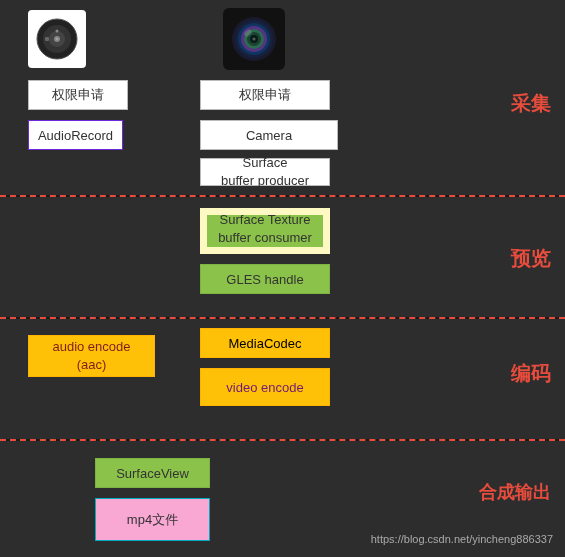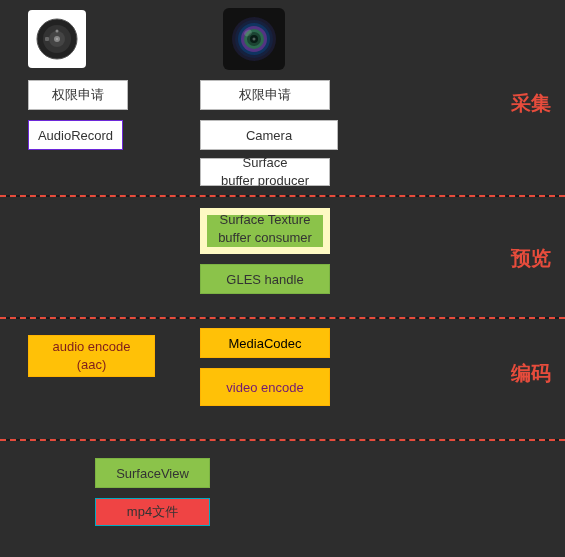--- a/index.html
+++ b/index.html
@@ -31,20 +31,21 @@
   <div style="position:absolute; top:319px; left:0; width:565px; height:120px; background:#2d2d2d;"></div>
   <div style="position:absolute; top:441px; left:0; width:565px; height:116px; background:#2d2d2d;"></div>
 
   <div style="position:absolute; top:195px; left:0; width:565px; border-top:2px dashed #e74c3c;"></div>
   <div style="position:absolute; top:317px; left:0; width:565px; border-top:2px dashed #e74c3c;"></div>
   <div style="position:absolute; top:439px; left:0; width:565px; border-top:2px dashed #e74c3c;"></div>
 
   <div style="position:absolute; top:90px; right:14px; color:#e74c3c; font-size:20px; font-weight:bold;">采集</div>
   <div style="position:absolute; top:245px; right:14px; color:#e74c3c; font-size:20px; font-weight:bold;">预览</div>
   <div style="position:absolute; top:360px; right:14px; color:#e74c3c; font-size:20px; font-weight:bold;">编码</div>
+  <div style="position:absolute; top:480px; right:14px; color:#e74c3c; font-size:18px; font-weight:bold;">合成输出</div>
 
   <div style="position:absolute; top:10px; left:28px; width:58px; height:58px; background:white; border-radius:4px; display:flex; align-items:center; justify-content:center;">
     <svg width="44" height="44" viewBox="0 0 44 44">
       <circle cx="22" cy="22" r="20" fill="#222" stroke="#555" stroke-width="1"></circle>
       <circle cx="22" cy="22" r="14" fill="#333"></circle>
       <circle cx="22" cy="22" r="8" fill="#444"></circle>
       <circle cx="22" cy="22" r="3" fill="#888"></circle>
       <circle cx="22" cy="22" r="1" fill="#aaa"></circle>
       <circle cx="22" cy="14" r="1.5" fill="#888"></circle>
       <rect x="10" y="20" width="4" height="4" rx="1" fill="#666"></rect>
@@ -92,16 +93,17 @@
     <span style="white-space:pre-line;">audio encode
 (aac)</span>
   </div>
 
   <div style="position:absolute; top:328px; left:200px; width:130px; height:30px; background:#ffc107; border:1px solid #ffb300; display:flex; align-items:center; justify-content:center; font-size:13px; color:#000000;">MediaCodec</div>
 
   <div style="position:absolute; top:368px; left:200px; width:130px; height:38px; background:#ffc107; border:1px solid #ffb300; display:flex; align-items:center; justify-content:center; font-size:13px; color:#701a75;">video encode</div>
 
   <div style="position:absolute; top:458px; left:95px; width:115px; height:30px; background:#8bc34a; border:1px solid #7cb342; display:flex; align-items:center; justify-content:center; font-size:13px; color:#333;">SurfaceView</div>
 
-  <div style="position:absolute; top:498px; left:95px; width:115px; height:28px; background:#ef4444; border:1px solid #00acc1; display:flex; align-items:center; justify-content:center; font-size:13px; color:#333;">mp4文件</div>
+  <div style="position:absolute; top:498px; left:95px; width:115px; height:43px; background:#f9a8d4; border:1px solid #00acc1; display:flex; align-items:center; justify-content:center; font-size:13px; color:#333;">mp4文件</div>
 
+  <div style="position:absolute; bottom:12px; right:12px; color:#aaa; font-size:11px;">https://blog.csdn.net/yincheng886337</div>
 
 </div>
 
 </body></html>

